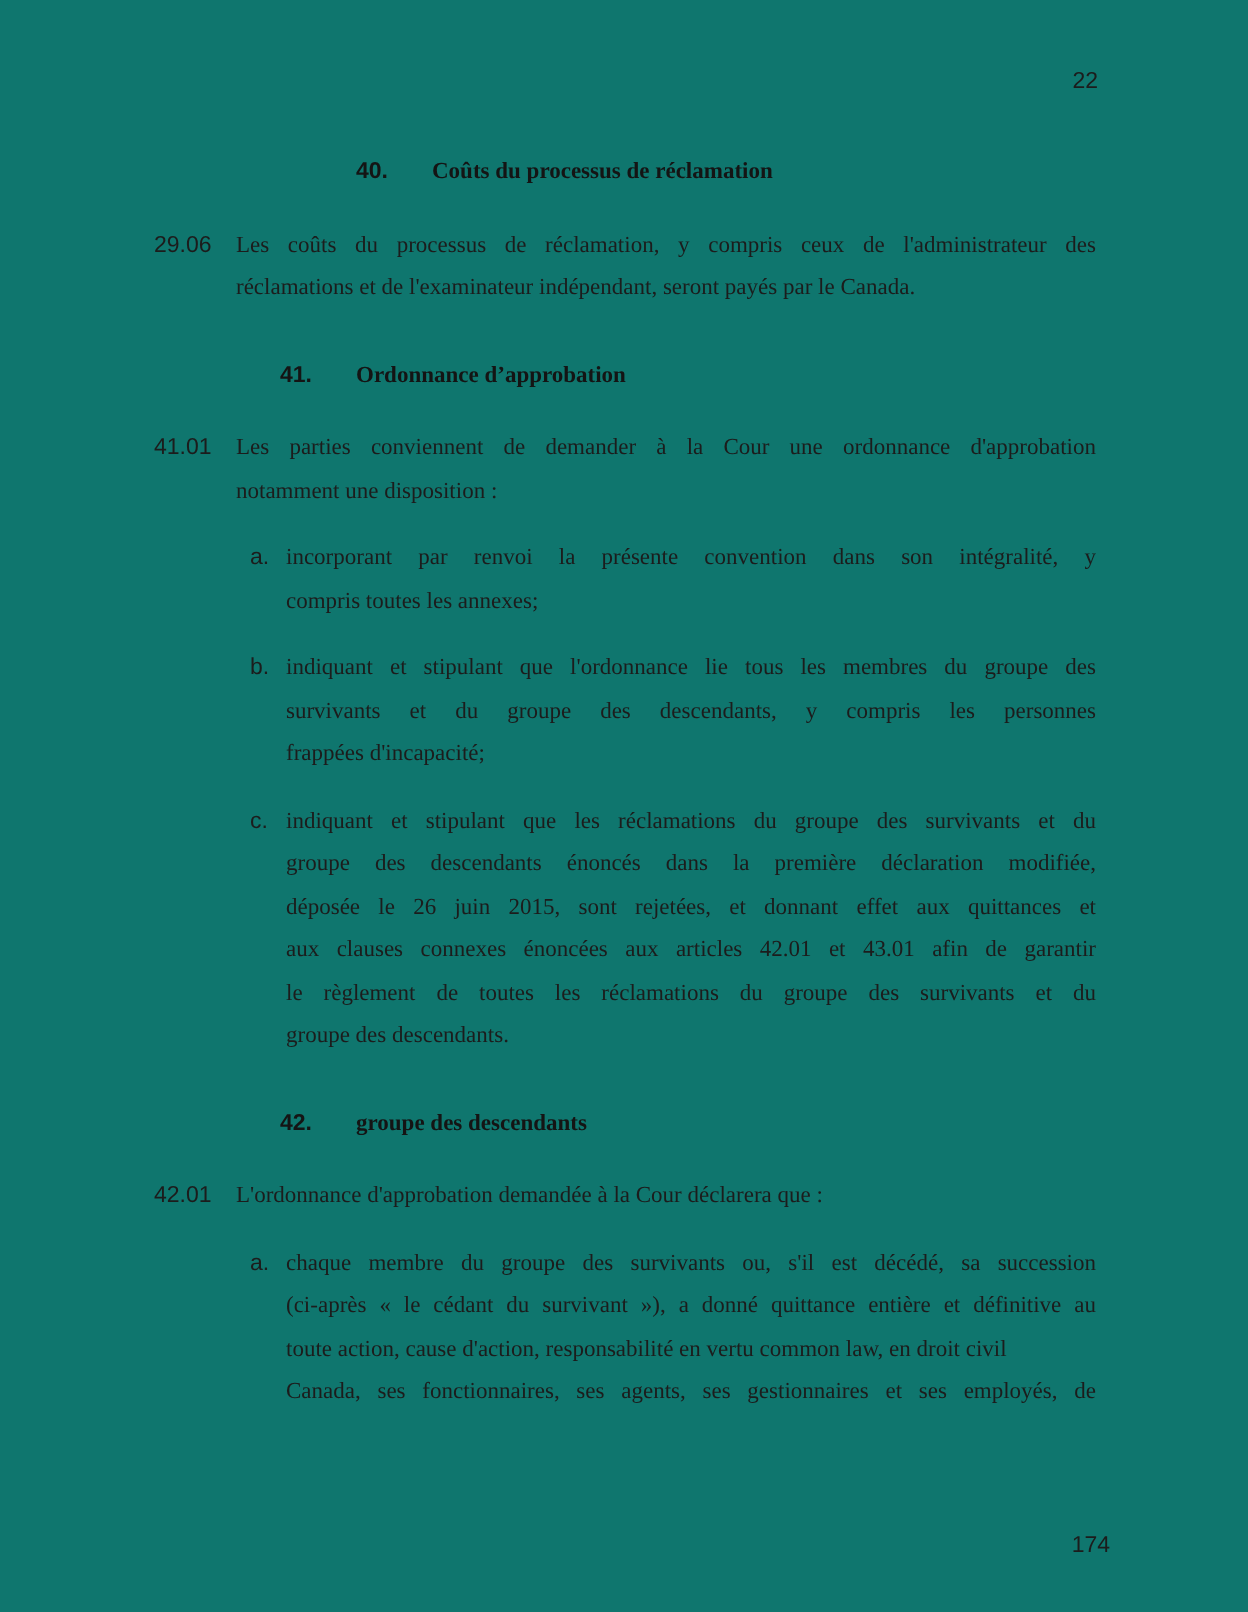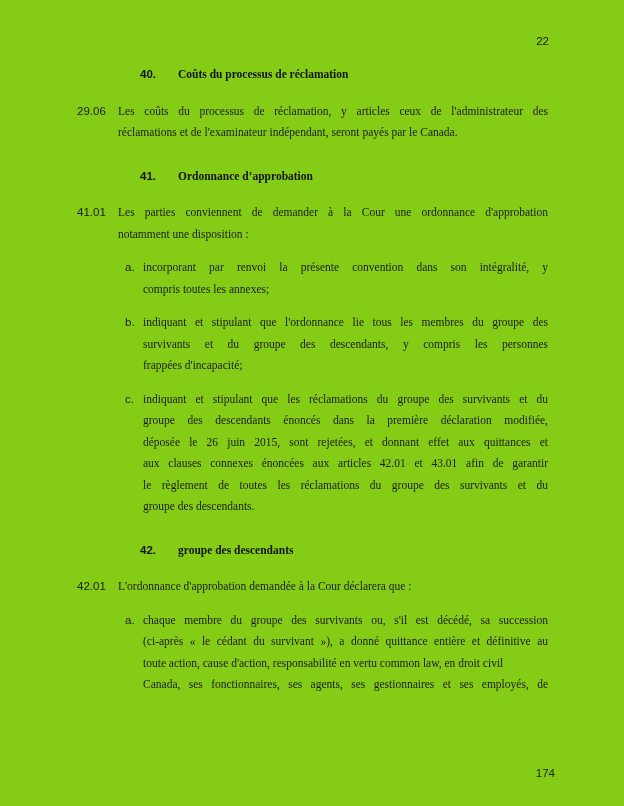--- a/index.html
+++ b/index.html
@@ -1,35 +1,35 @@
 <!DOCTYPE html>
 <html lang="fr"><head>
 <meta charset="utf-8">
 <style>
   html,body{margin:0;padding:0;background:#e8e8e8;}
   .page{
     position:relative;
     width:624px;height:806px;
     margin:0 auto;
-    background:#84cc16;
+    background:#0f766e;
     font-family:"Liberation Sans","DejaVu Sans",sans-serif;
     font-size:11.5px;
     line-height:21.5px;
     color:#1c1c1c;
     overflow:hidden;
   }
   .pgnum{position:absolute;text-align:right;color:#1c1c1c;}
   .pgnum.top{top:31px;right:75px;width:60px;}
   .pgnum.bottom{top:763px;right:69px;width:60px;}
 
   .content{position:absolute;left:0;top:64px;right:0;}
 
   
   .hd{display:flex;font-weight:bold;color:#141414;margin:22px 0 0 140px;}
-  .hd.first{margin-top:0;}
+  .hd.first{margin-top:12px;justify-content:center;}
   .hd .h-num{width:38px;flex:0 0 38px;}
   .hd .h-title{width:370px;flex:0 0 370px;}
 
   
   .para{display:flex;margin:15px 0 0 77px;}
   .para .p-label{width:41px;flex:0 0 41px;}
   .para .p-text{width:430px;flex:0 0 430px;}
 
   
   .item{display:flex;margin:12px 0 0 125px;}
@@ -51,21 +51,21 @@
 
     <div class="hd first">
       <span class="h-num">40.</span>
       <span class="h-title">
           <div class="tline">Coûts du processus de réclamation</div>
         </span>
     </div>
     <div class="para">
       <span class="p-label">29.06</span>
       <span class="p-text">
-          <div class="tline fill">Les coûts du processus de réclamation, y articles ceux de l'administrateur des</div>
+          <div class="tline fill">Les coûts du processus de réclamation, y compris ceux de l'administrateur des</div>
           <div class="tline">réclamations et de l'examinateur indépendant, seront payés par le Canada.</div>
         </span>
     </div>
 
     <div class="hd">
       <span class="h-num">41.</span>
       <span class="h-title">
           <div class="tline">Ordonnance d’approbation</div>
         </span>
     </div>

